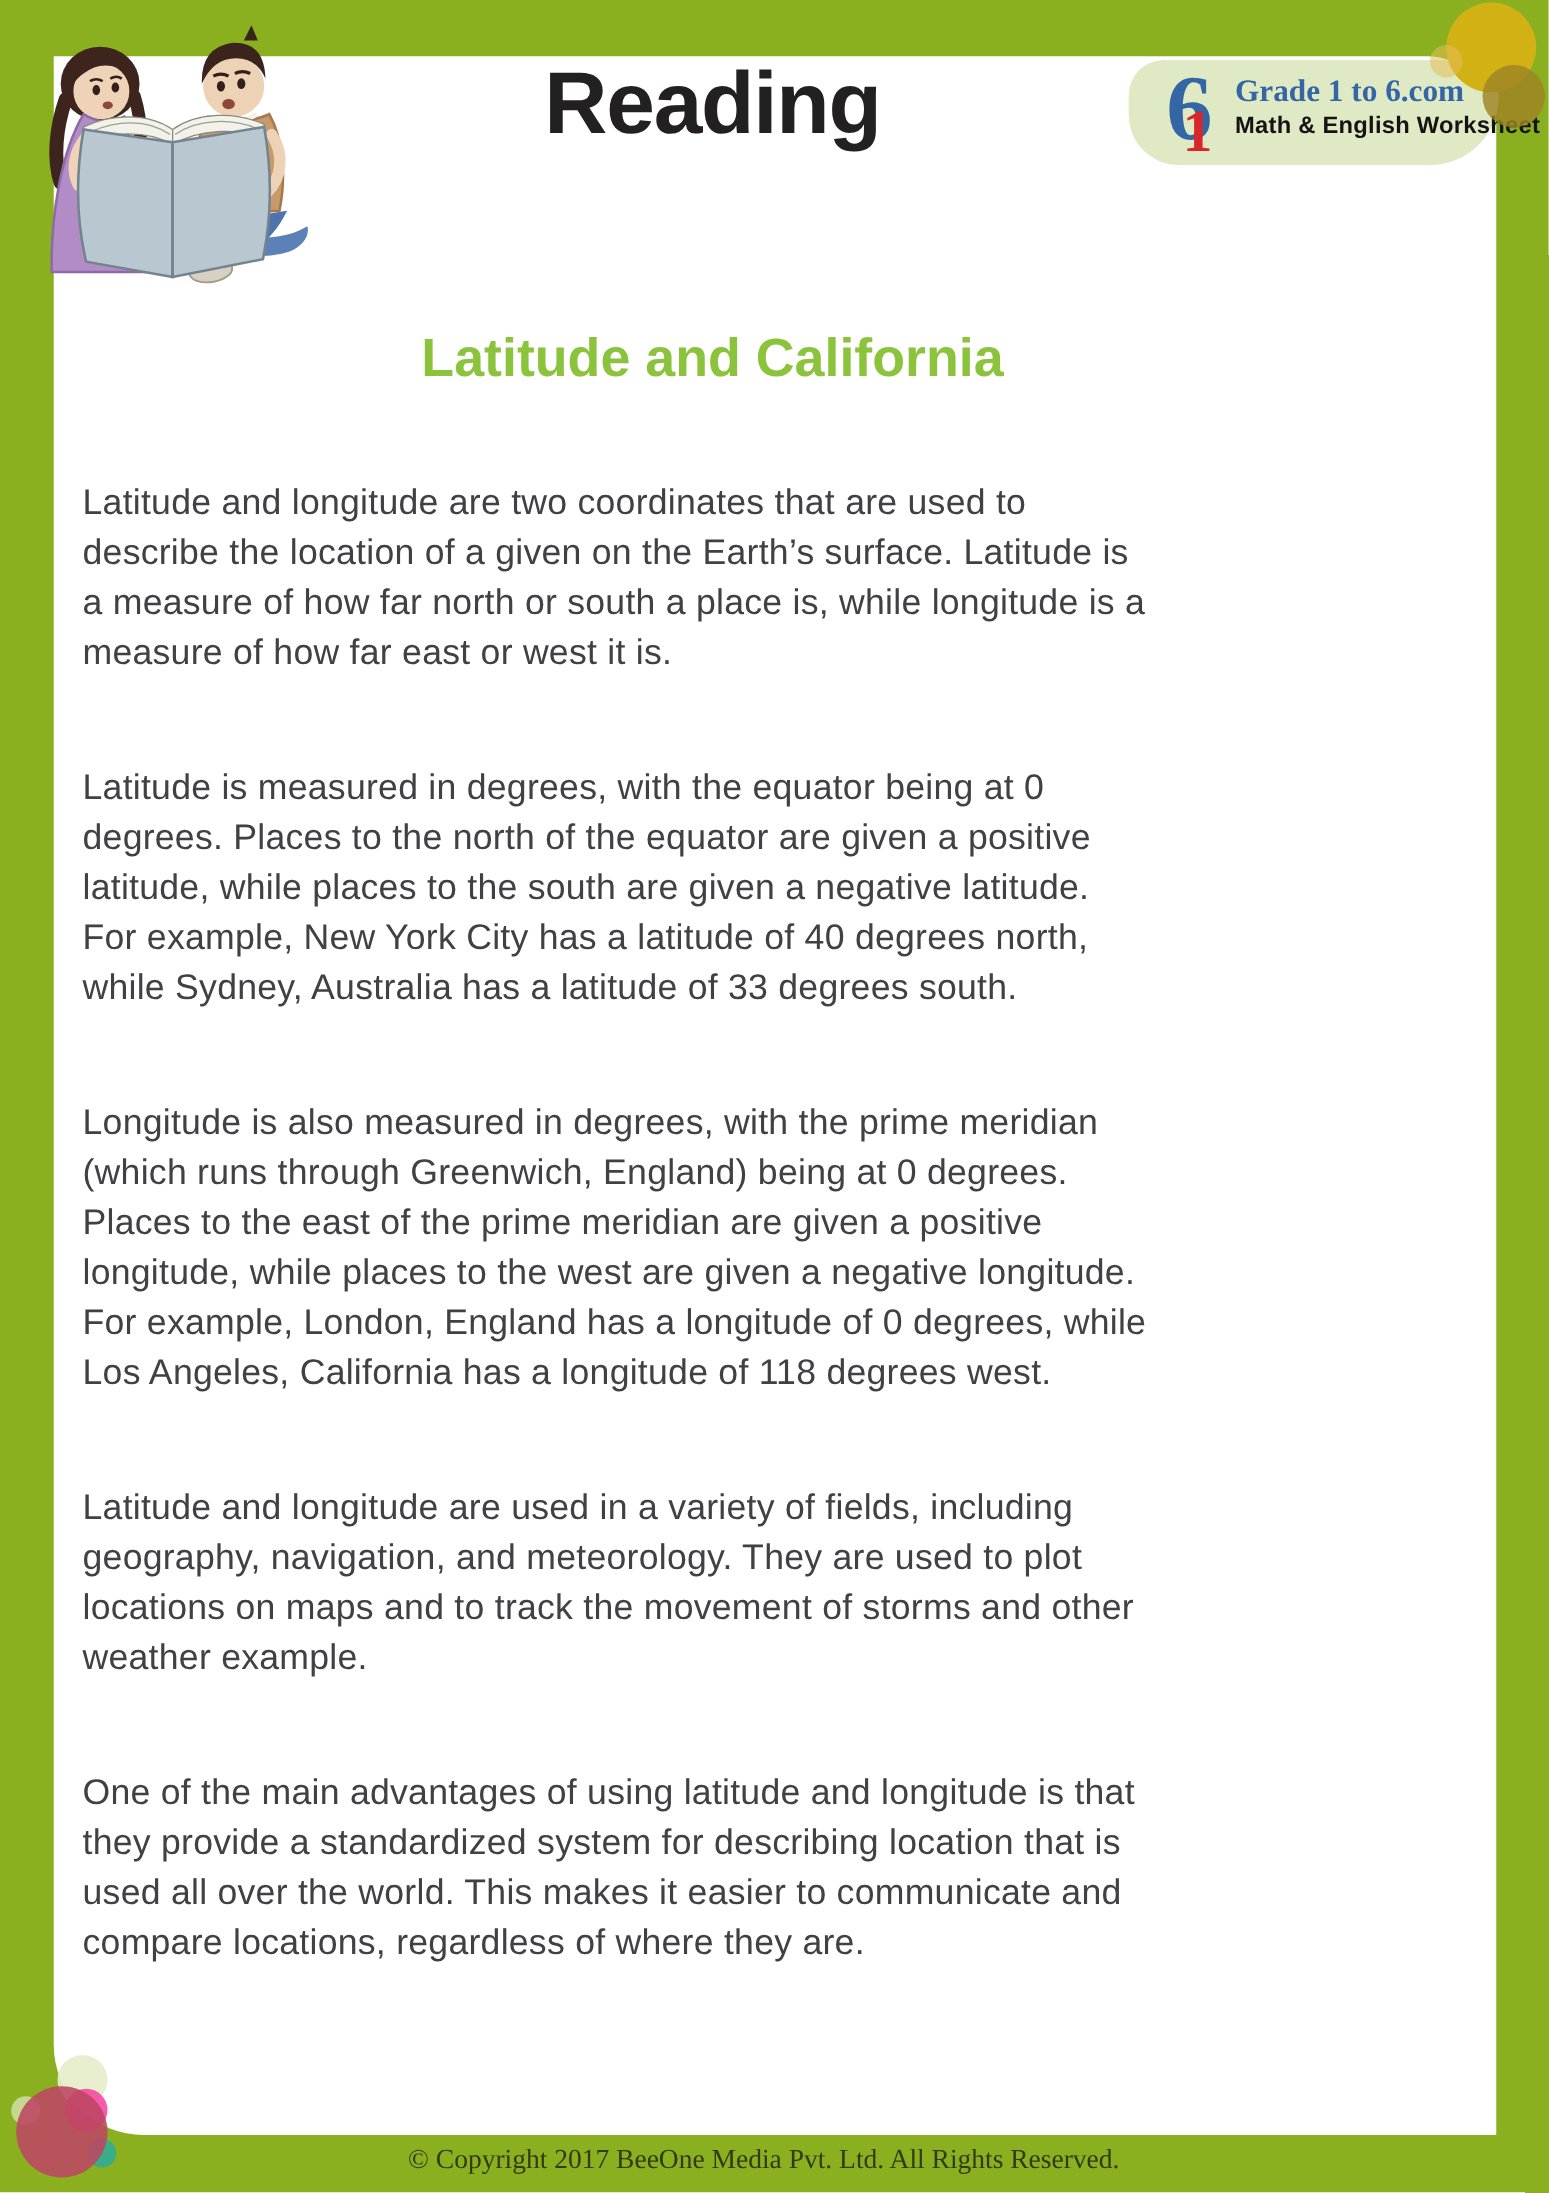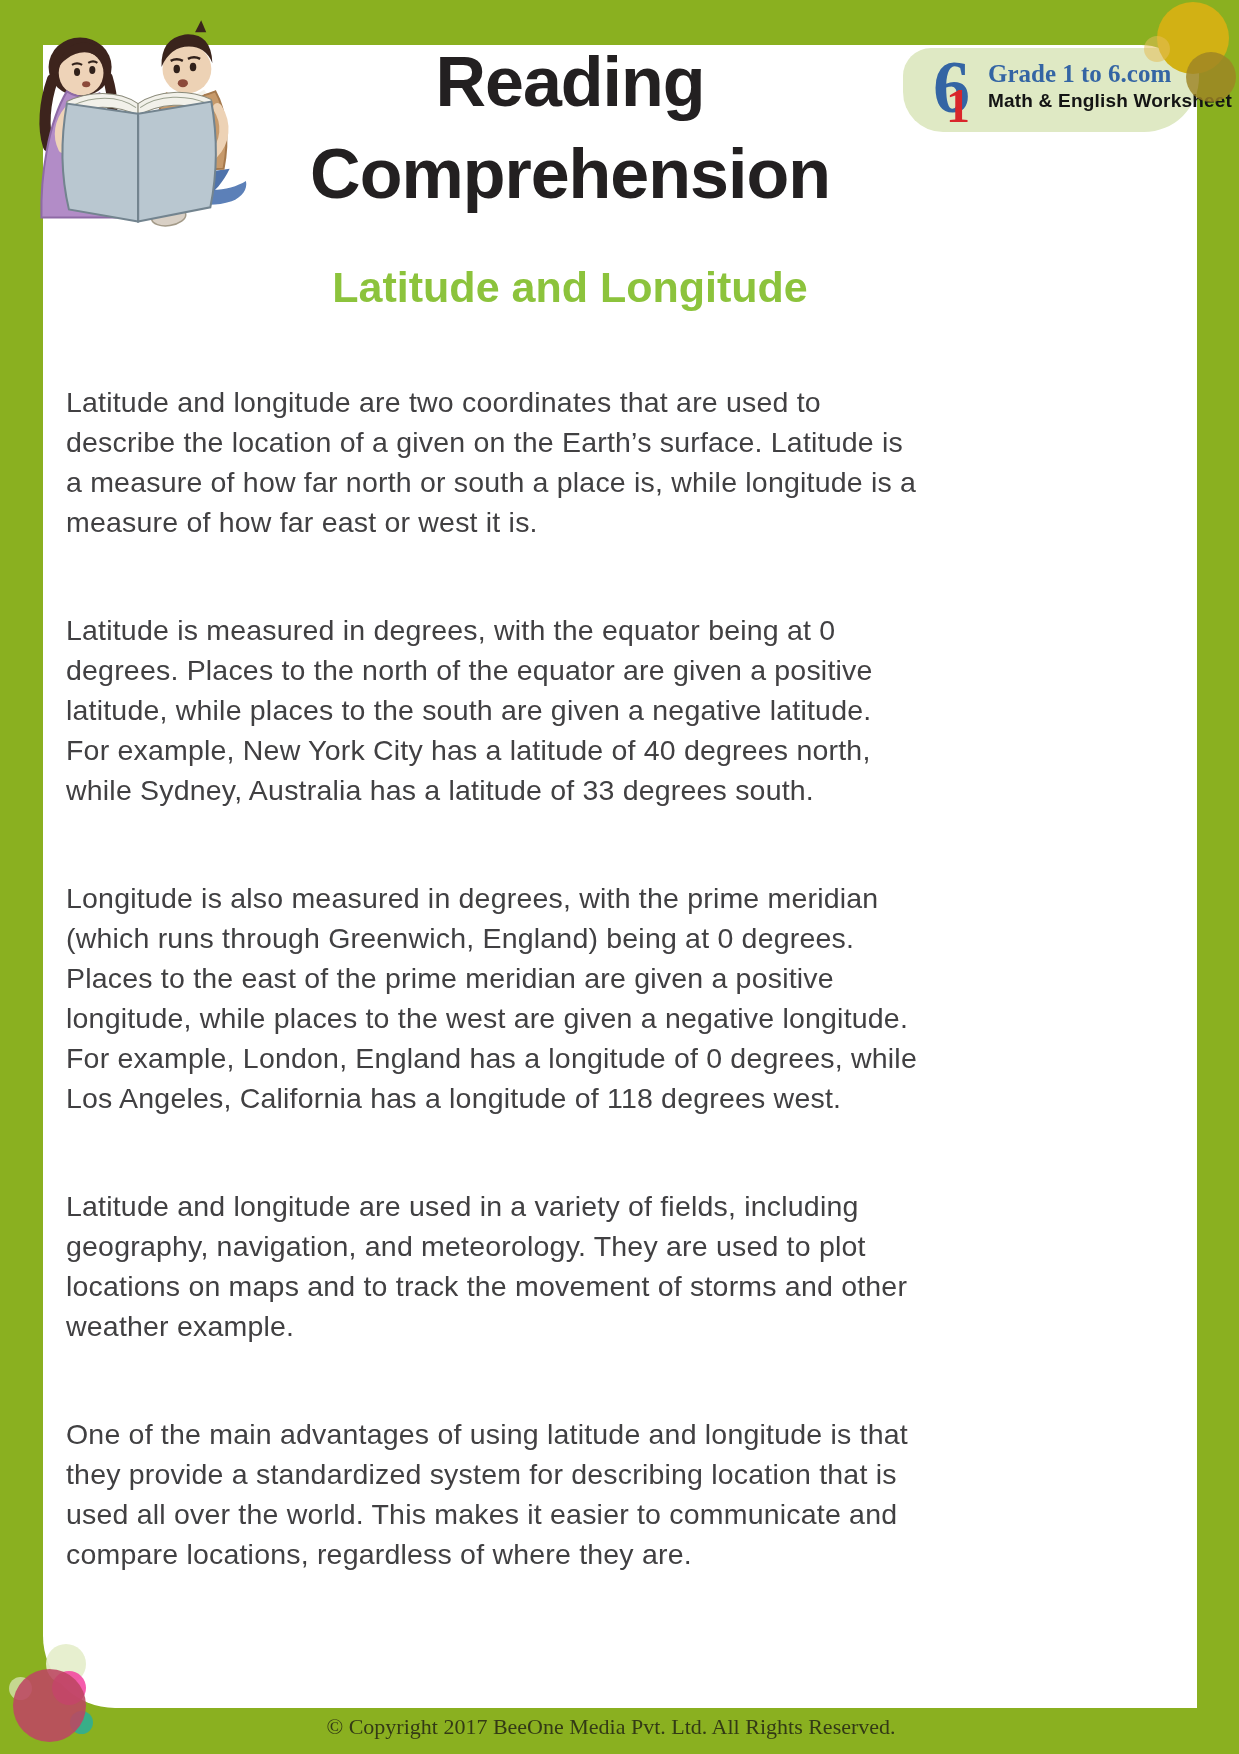--- a/index.html
+++ b/index.html
@@ -132,23 +132,22 @@
     <path d="M120,86 C140,72 170,72 192,82 L190,94 C170,84 140,86 120,98 Z" fill="#f2f1ea" stroke="#8a8a7a" stroke-width="1"></path>
     <path d="M55,88 C75,79 100,77 118,90" fill="none" stroke="#9aa08e" stroke-width="1"></path>
     <path d="M122,90 C140,77 168,77 188,86" fill="none" stroke="#9aa08e" stroke-width="1"></path>
     <path d="M120,96 L50,86 C44,120 44,156 52,190 L120,202 Z" fill="#b9c7d0" stroke="#73848f" stroke-width="2"></path>
     <path d="M120,96 L192,84 C198,118 198,154 191,188 L120,202 Z" fill="#b9c7d0" stroke="#73848f" stroke-width="2"></path>
     <line x1="120" y1="98" x2="120" y2="202" stroke="#73848f" stroke-width="2"></line>
   </svg>
 
   <div class="title">
     <div>Reading</div>
-    <div>Comprehension</div>
   </div>
-  <div class="subtitle">Latitude and Longitude</div>
+  <div class="subtitle">Latitude and California</div>
 
   <div class="bodytext">
     <p>Latitude and longitude are two coordinates that are used to
 describe the location of a given on the Earth’s surface. Latitude is
 a measure of how far north or south a place is, while longitude is a
 measure of how far east or west it is.</p>
     <p>Latitude is measured in degrees, with the equator being at 0
 degrees. Places to the north of the equator are given a positive
 latitude, while places to the south are given a negative latitude.
 For example, New York City has a latitude of 40 degrees north,

